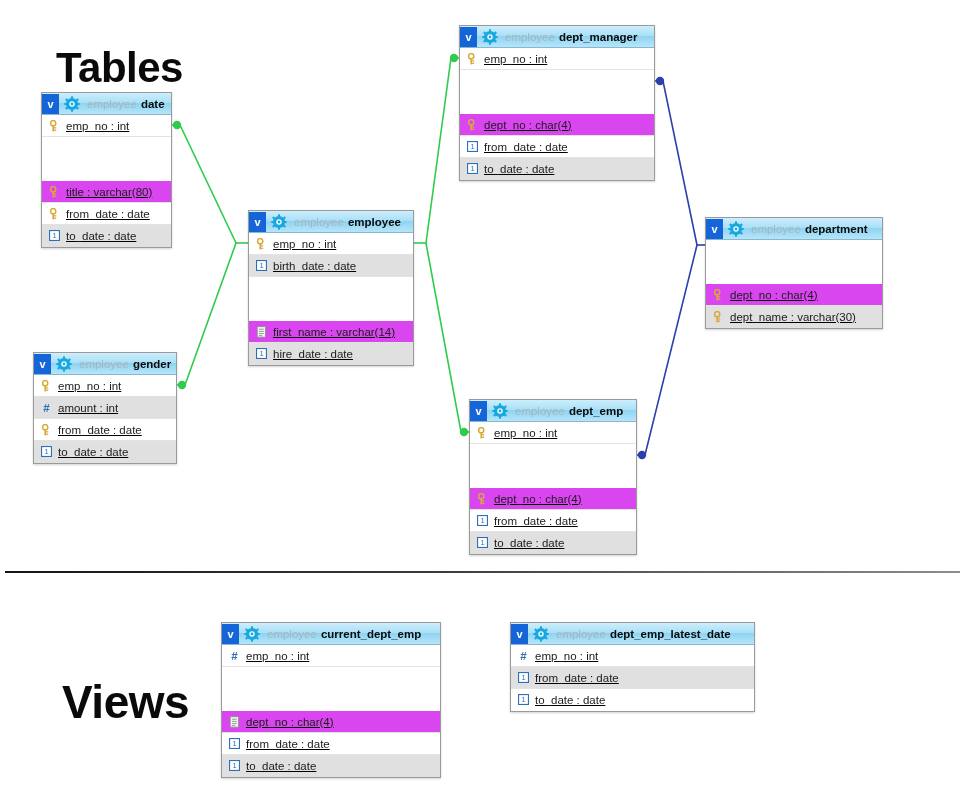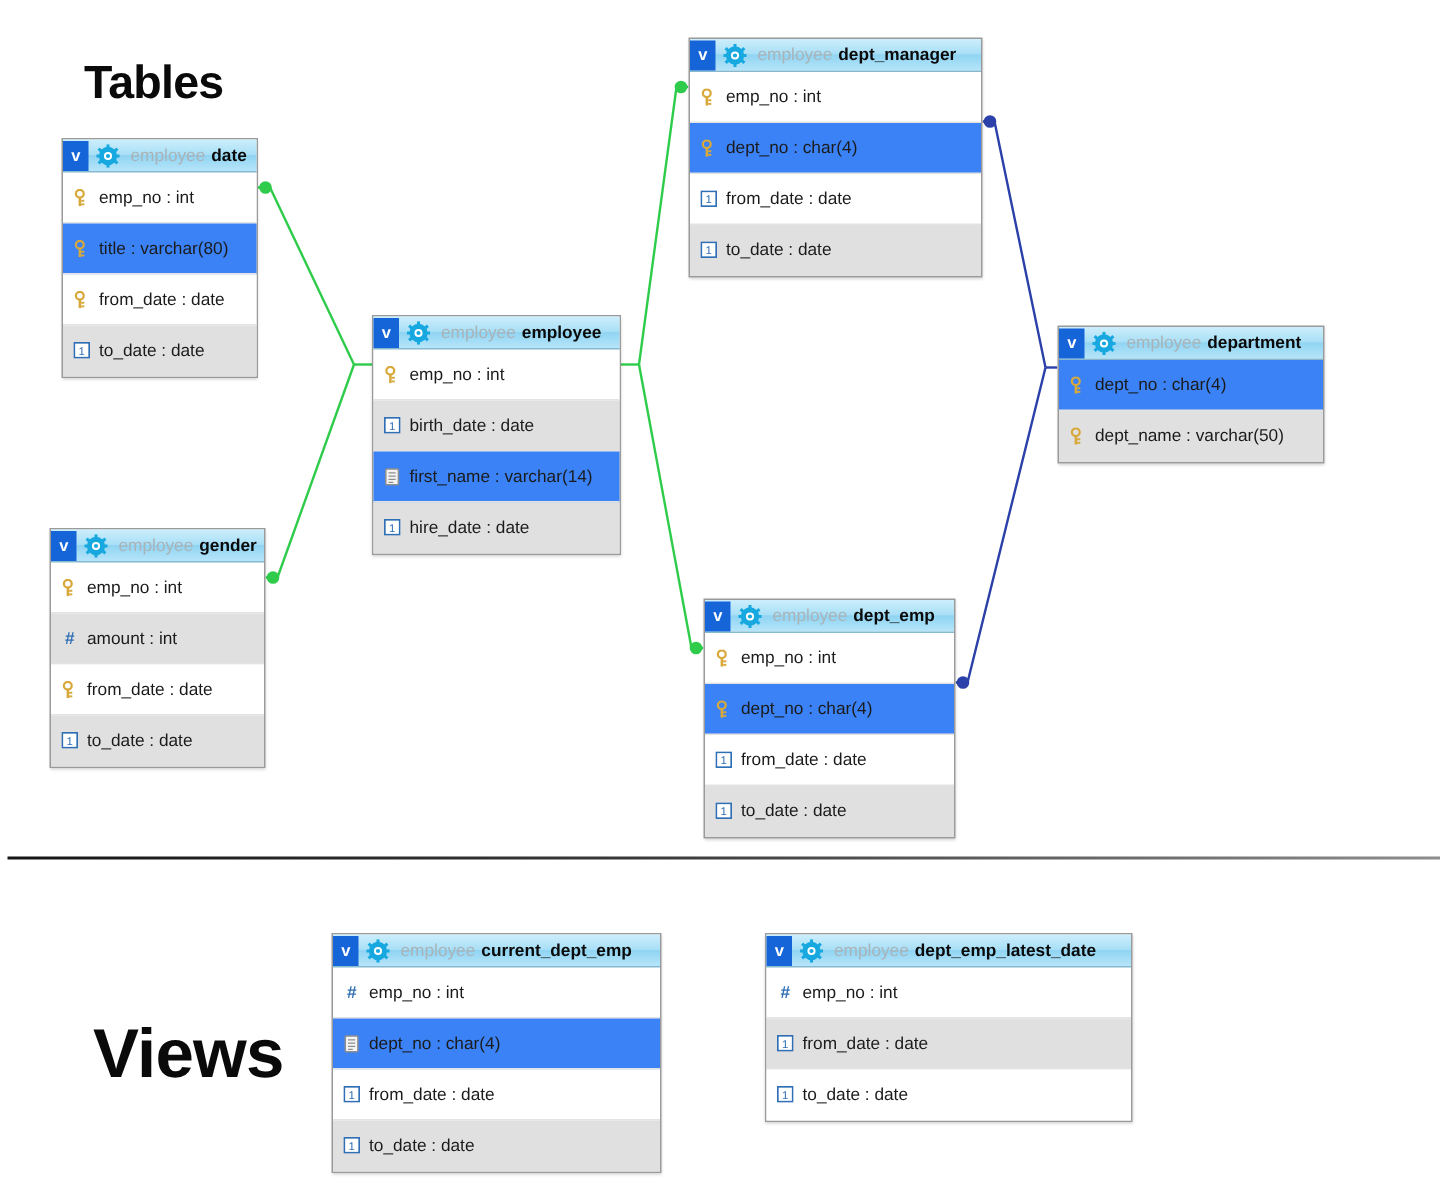--- a/index.html
+++ b/index.html
@@ -5,21 +5,21 @@
   html,body{margin:0;padding:0;background:#ffffff;}
   body{width:965px;height:791px;position:relative;overflow:hidden;
        font-family:"Liberation Sans","DejaVu Sans",sans-serif;
        -webkit-font-smoothing:antialiased;}
 
   #canvas{position:absolute;inset:0;width:965px;height:791px;}
 
   
   .section-title{position:absolute;font-weight:bold;color:#0a0a0a;
                  letter-spacing:-0.5px;white-space:nowrap;}
-  #tables-title{left:56px;top:16px;font-size:31px;}
+  #tables-title{left:56px;top:16px;font-size:42px;}
   #views-title{left:62px;top:644px;font-size:46px;}
 
   
   #divider{position:absolute;left:5px;top:571px;width:955px;height:2px;
            background:linear-gradient(to right,#151515 0%,#3a3a3a 45%,#6e6e6e 80%,#8d8d8d 100%);}
 
   
   #wires{position:absolute;left:0;top:0;width:965px;height:791px;overflow:visible;}
 
   
@@ -29,26 +29,26 @@
             background:linear-gradient(to bottom,#cdeefc 0%,#a8dff6 48%,#8fd4f2 50%,#b6e5fa 100%);
             border-bottom:1px solid #86b9d0;padding-right:7px;}
   .vbadge{width:17px;height:20px;flex:0 0 17px;background:#1565d8;color:#ffffff;
           font-size:11px;font-weight:bold;line-height:20px;text-align:center;
           font-family:"Liberation Sans",sans-serif;}
   .gear{flex:0 0 16px;width:16px;height:16px;margin-left:5px;position:relative;}
   .gear svg{display:block;}
   .schema{font-size:11.5px;color:#a9b3b8;margin-left:7px;white-space:nowrap;}
   .tname{font-size:11.5px;color:#0a0a0a;font-weight:bold;margin-left:4px;white-space:nowrap;}
 
-  .row{height:34px;display:flex;align-items:center;padding-left:7px;
-       border-bottom:1px solid #e3e3e3;box-sizing:border-box;}
+  .row{height:22px;display:flex;align-items:center;padding-left:7px;
+       border-bottom:1px solid #e3e3e3;box-sizing:border-box;text-decoration:underline;}
   .row:last-child{border-bottom:none;}
   .row.white{background:#ffffff;}
   .row.grey{background:#e0e0e0;}
-  .row.pink{background:#3b82f6;}
+  .row.pink{background:#d946ef;margin-top:44px;}
   .rtext{font-size:11.5px;color:#1b1b1b;margin-left:6px;white-space:nowrap;}
   .ricon{flex:0 0 11px;width:11px;height:12px;position:relative;}
   .ricon svg{display:block;}
 </style>
 </head>
 <body>
 
 <div id="canvas">
 
   <h1 class="section-title" id="tables-title">Tables</h1>
@@ -434,21 +434,21 @@
         </div>
         <div class="row grey">
           <span class="ricon">
             <svg width="11" height="12" viewBox="0 0 11 12">
               <circle cx="4.2" cy="3.2" r="2.6" fill="none" stroke="#d8a93a" stroke-width="1.5"></circle>
               <rect x="3.4" y="5.2" width="1.7" height="6.2" fill="#d8a93a"></rect>
               <rect x="5.1" y="7.2" width="2.1" height="1.3" fill="#d8a93a"></rect>
               <rect x="5.1" y="9.6" width="2.1" height="1.3" fill="#d8a93a"></rect>
             </svg>
           </span>
-          <span class="rtext">dept_name : varchar(50)</span>
+          <span class="rtext">dept_name : varchar(30)</span>
         </div>
       </div>
       <div class="entity" style="left: 221px; top: 622px; width: 220px;">
         <div class="ent-head">
           <div class="vbadge">v</div>
           <div class="gear">
             <svg width="16" height="16" viewBox="0 0 16 16">
               <g fill="#17a8e0">
                 <circle cx="8" cy="8" r="6.1"></circle>
                 <rect x="7" y="0.3" width="2" height="3.2"></rect>

